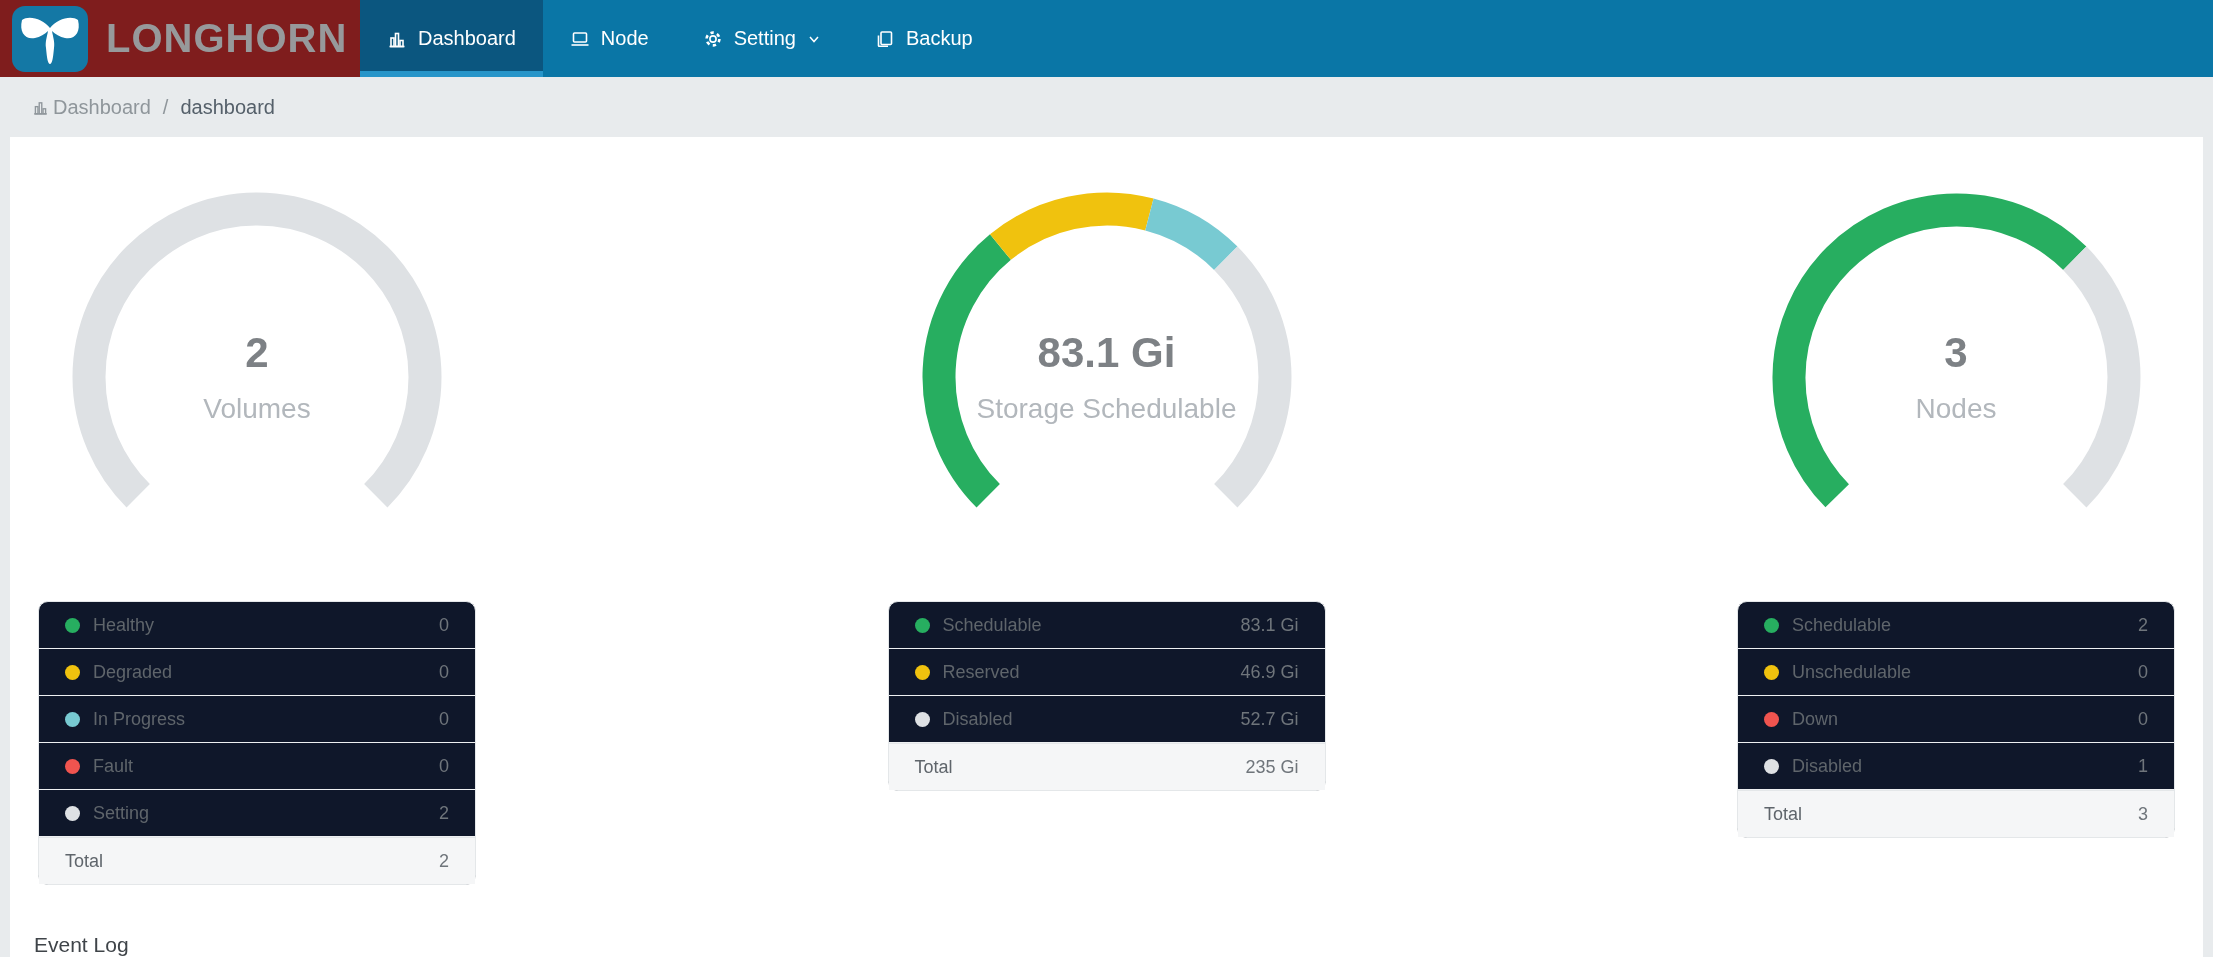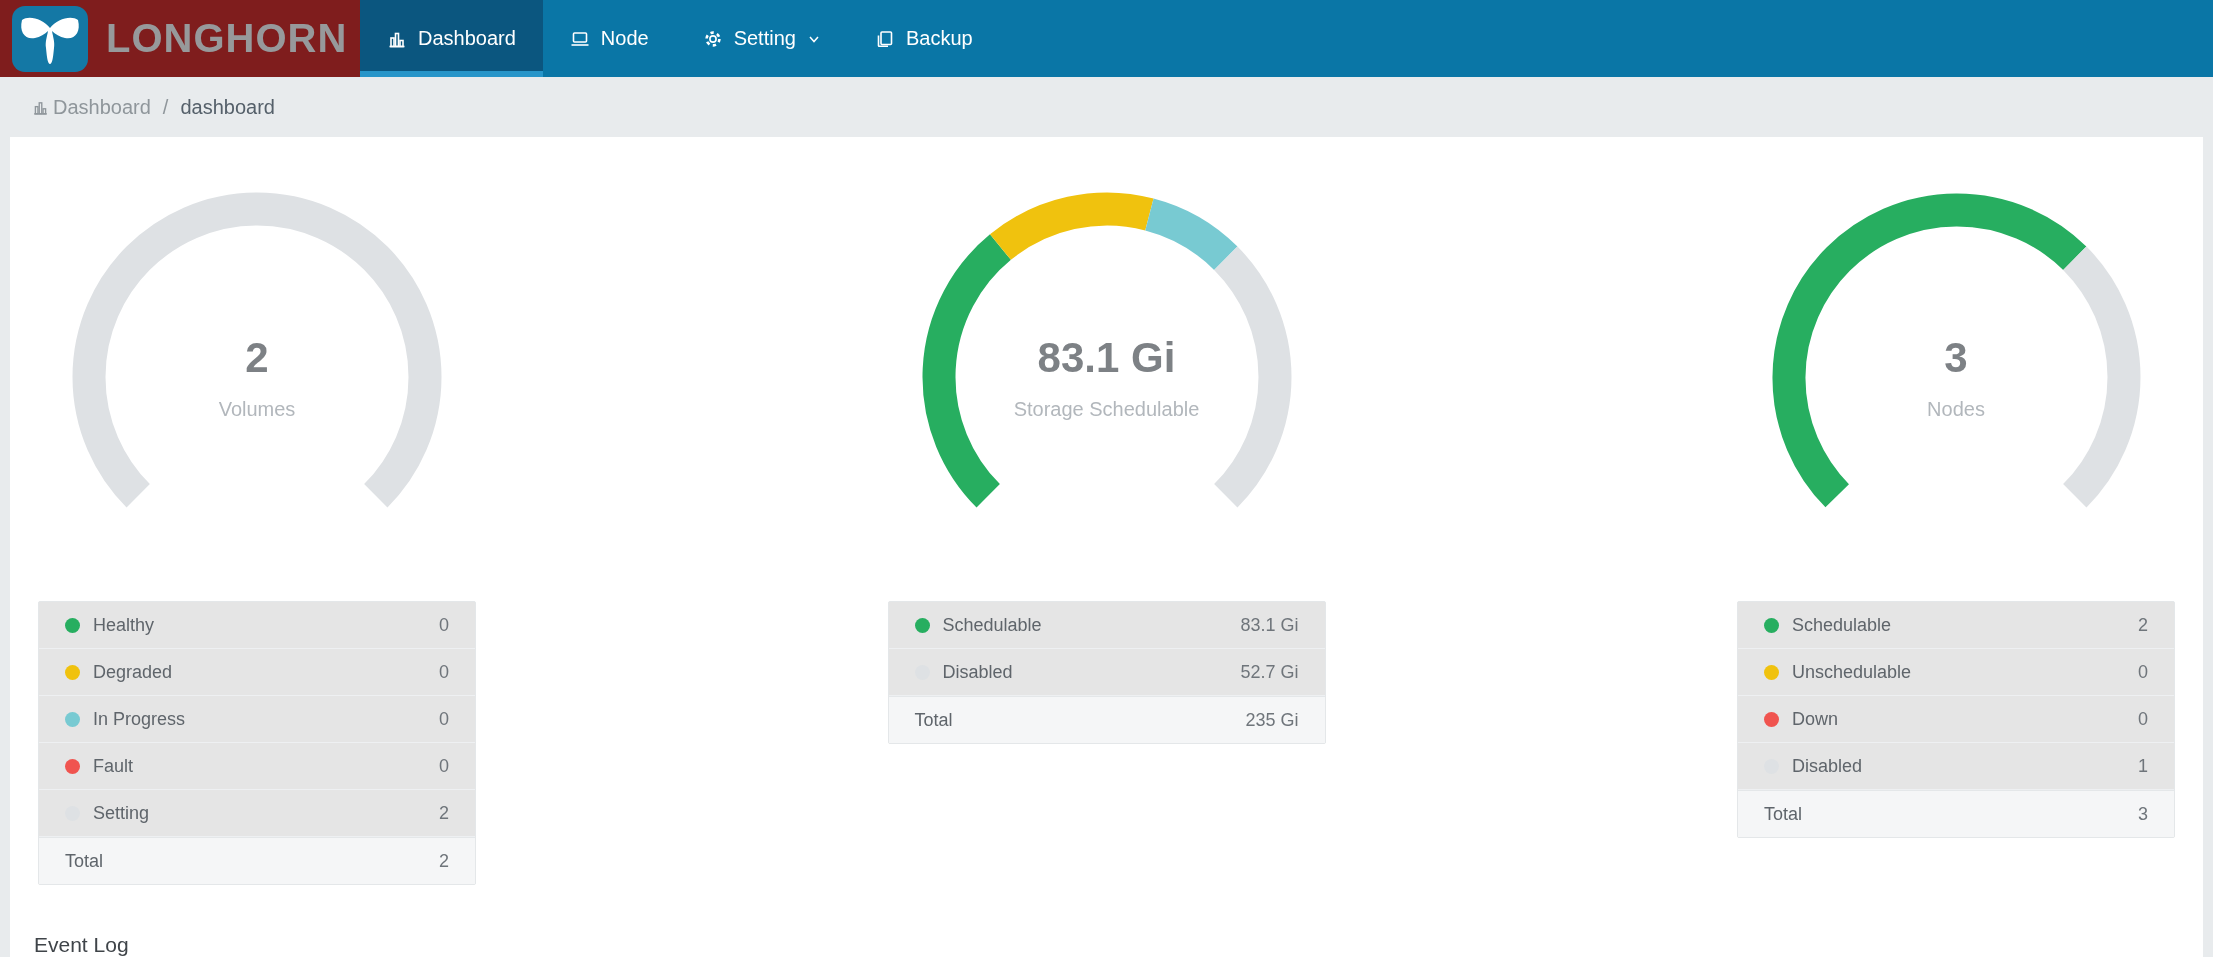--- a/index.html
+++ b/index.html
@@ -55,26 +55,26 @@
   .chart-col { width: 438px; }
 
   .gauge-wrap { position: relative; width: 400px; height: 400px; margin: 0 auto; }
   .gauge { width: 400px; height: 400px; display: block; }
   .gauge-center {
     position: absolute; top: 50%; left: 50%;
     transform: translate(-50%, -50%);
     text-align: center; width: 360px; pointer-events: none;
   }
   .gauge-num { font-size: 42px; font-weight: bold; color: #7d8185; }
-  .gauge-lbl { font-size: 20px; color: #b2b7bc; margin-top: 16px; }
+  .gauge-lbl { font-size: 28px; color: #b2b7bc; margin-top: 16px; }
 
   
   .legend-table {
-    margin-top: 24px; border: 1px solid #e4e7e9; border-radius: 2px;
-    background: #e5e5e5; font-size: 18px;
+    margin-top: 24px; border: 1px solid #e4e7e9; border-radius: 10px;
+    background: #0f172a; font-size: 18px;
   }
   .legend-row {
     height: 47px; display: flex; align-items: center;
     padding: 0 26px; border-bottom: 1px solid #eef0f2;
   }
   .legend-row:last-child { border-bottom: none; }
   .legend-row .dot {
     width: 15px; height: 15px; border-radius: 50%;
     margin-right: 13px; flex: 0 0 auto; background: #dee1e4;
   }
@@ -225,20 +225,25 @@
           <div class="gauge-lbl">Storage Schedulable</div>
         </div>
       </div>
       <div class="legend-table">
         <div class="legend-row">
           <span class="dot" style="background: rgb(39, 174, 96);"></span>
           <span class="legend-label">Schedulable</span>
           <span class="legend-value">83.1 Gi</span>
         </div>
         <div class="legend-row">
+          <span class="dot" style="background: rgb(240, 194, 14);"></span>
+          <span class="legend-label">Reserved</span>
+          <span class="legend-value">46.9 Gi</span>
+        </div>
+        <div class="legend-row">
           <span class="dot" style="background: rgb(222, 225, 228);"></span>
           <span class="legend-label">Disabled</span>
           <span class="legend-value">52.7 Gi</span>
         </div>
         <div class="legend-row total-row">
           <span class="legend-label">Total</span>
           <span class="legend-value">235 Gi</span>
         </div>
       </div>
     </div>

